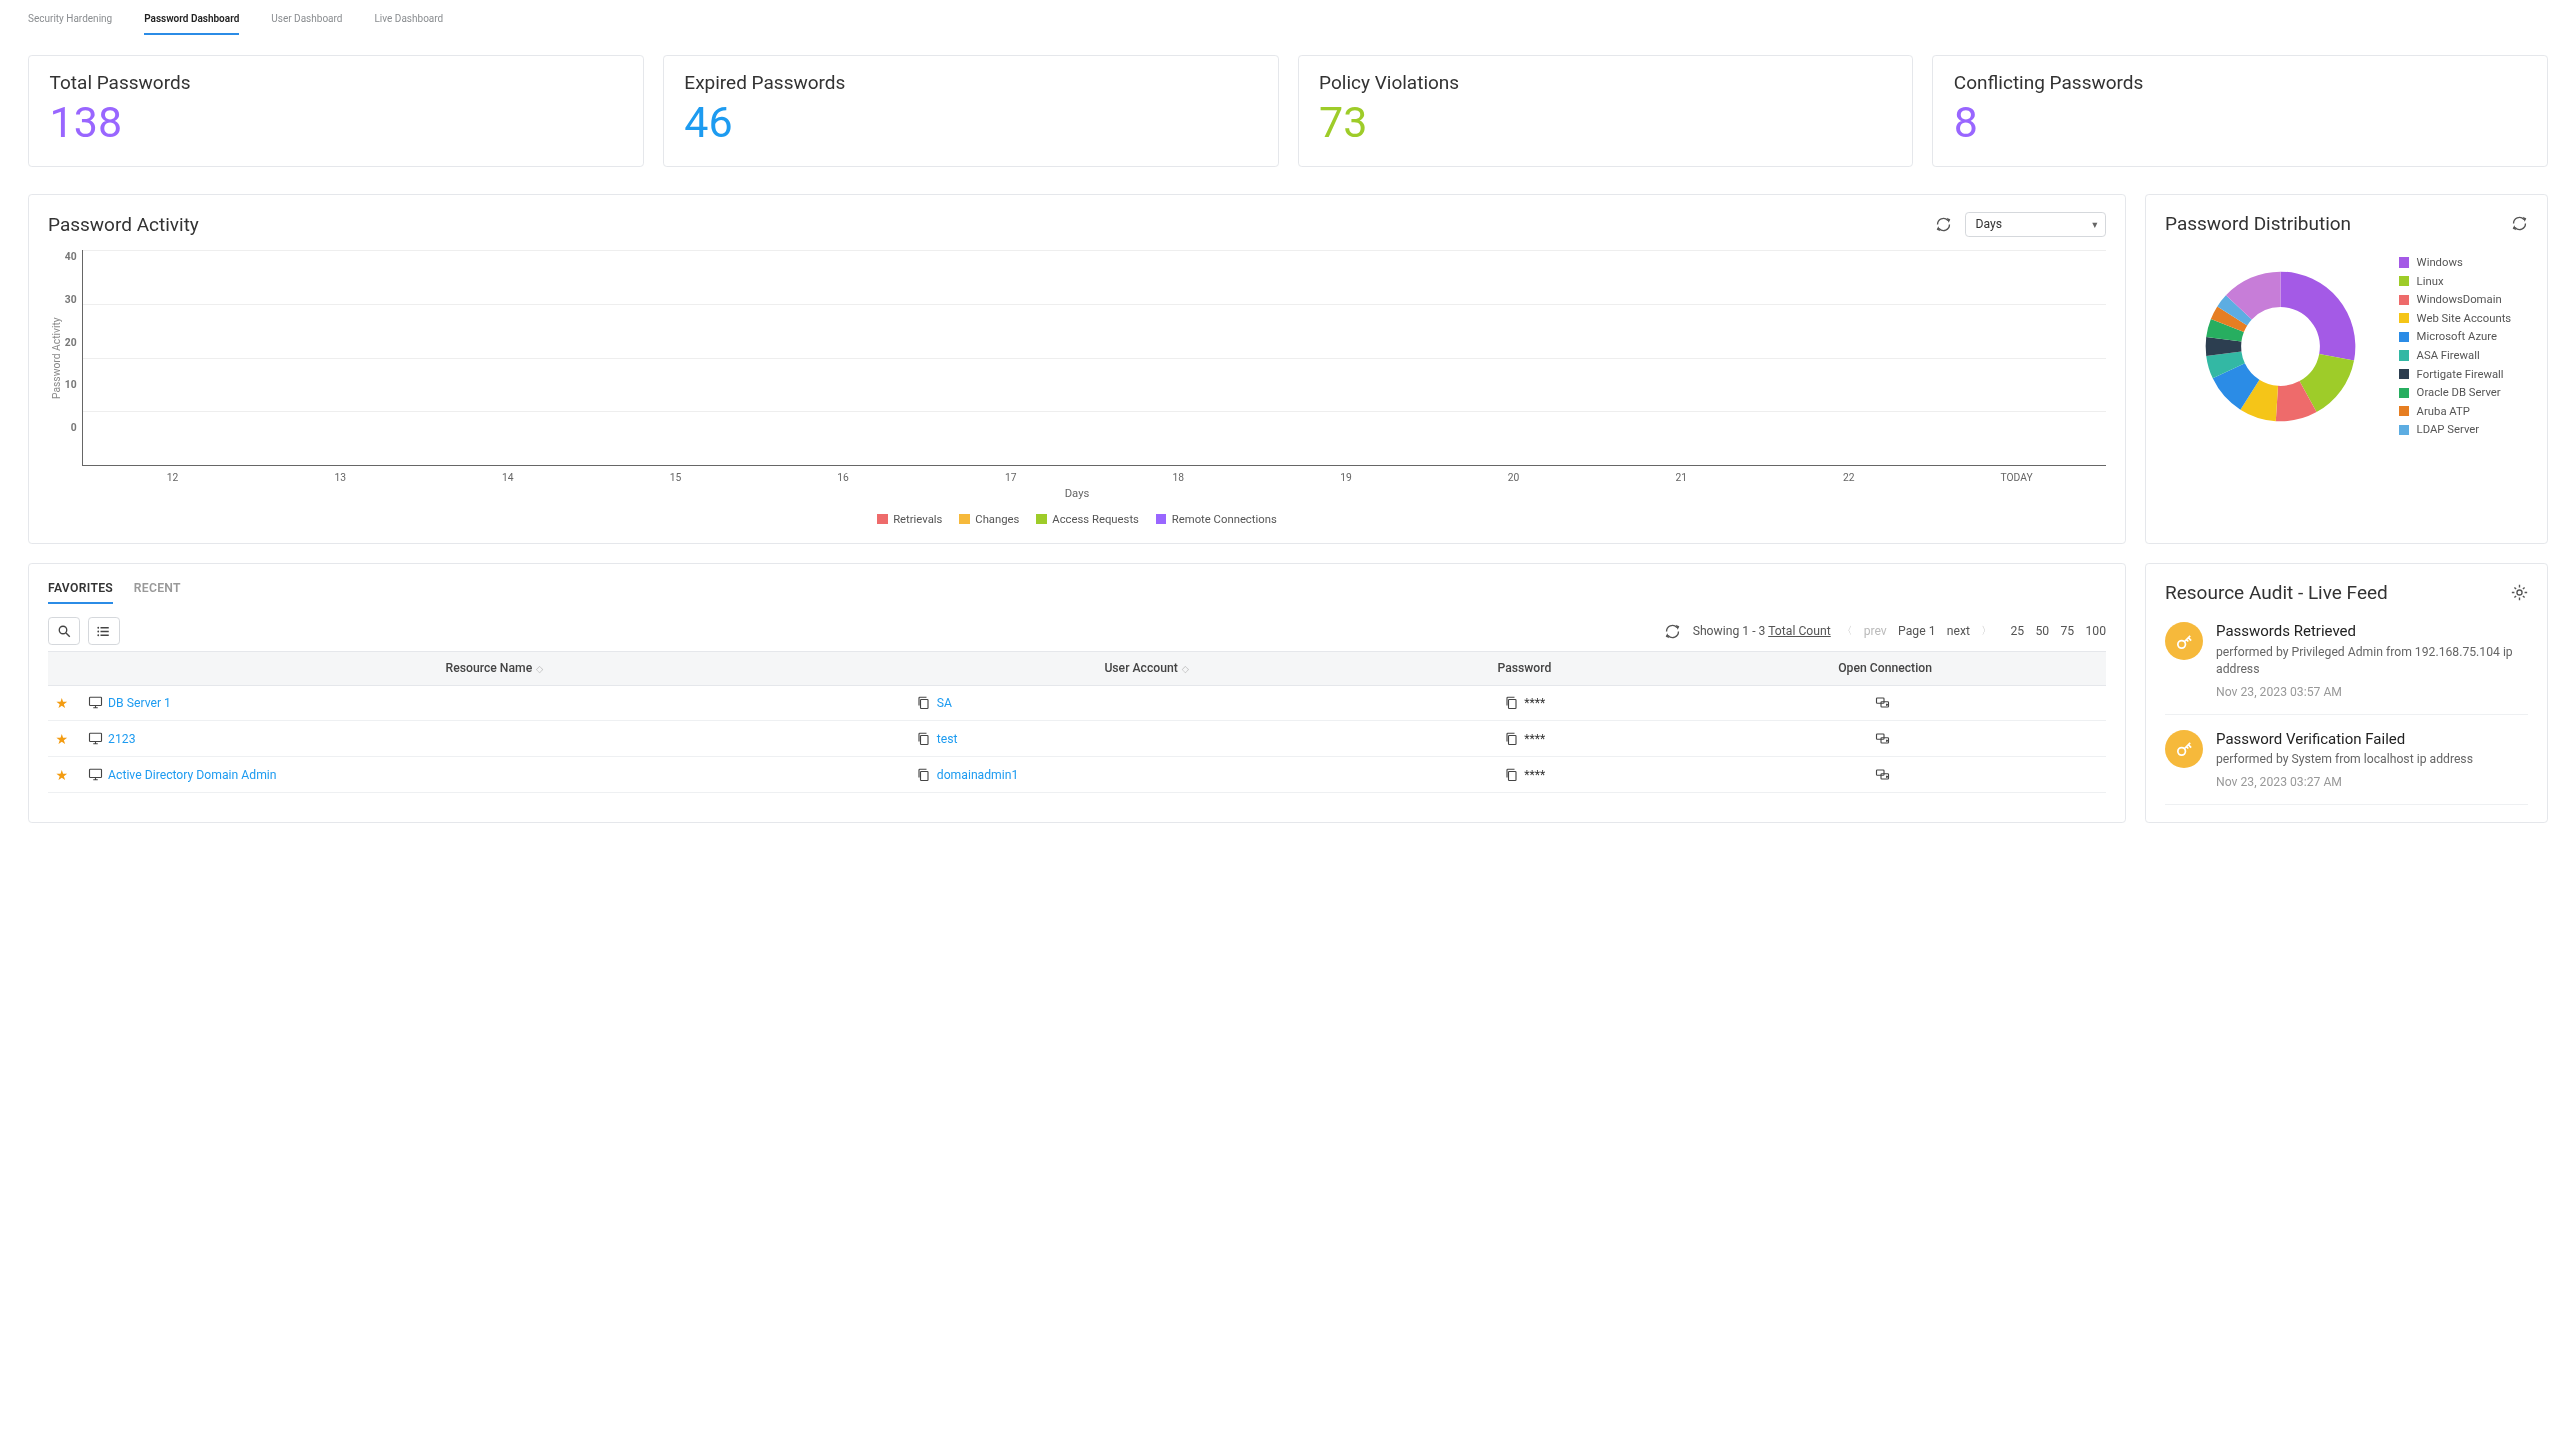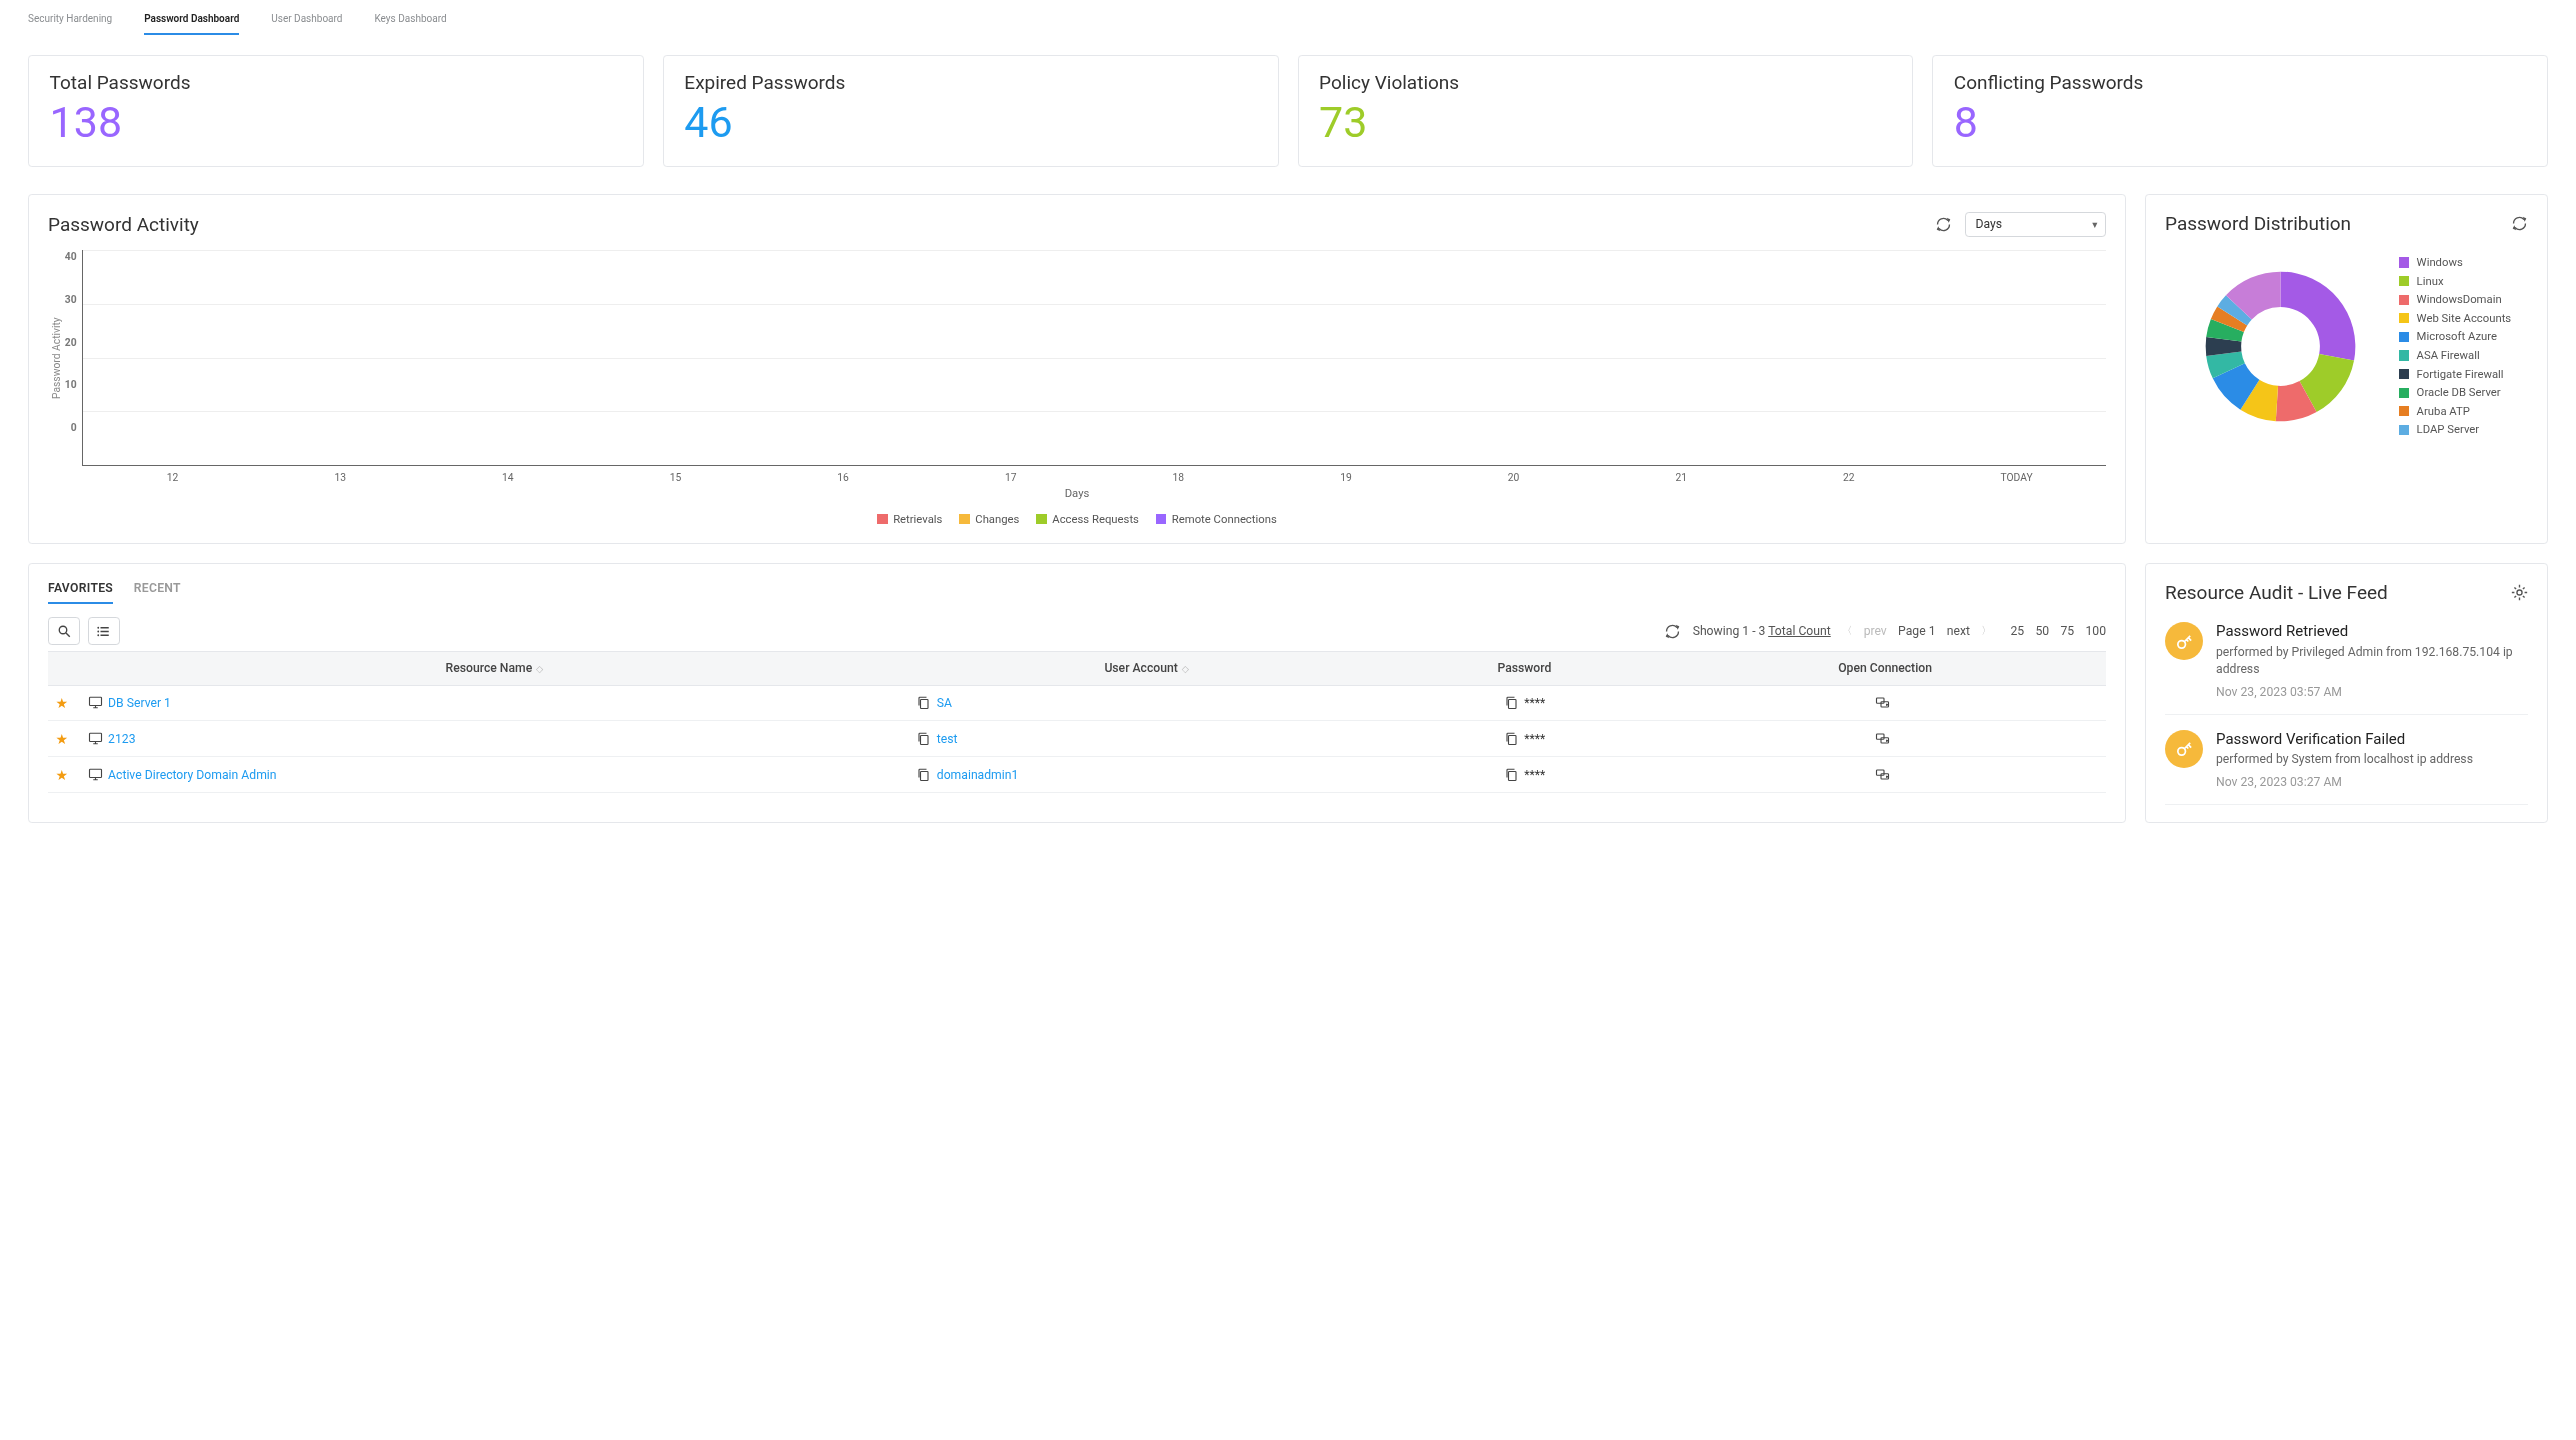--- a/index.html
+++ b/index.html
@@ -133,21 +133,21 @@
         <circle cx="7" cy="13" r="4" fill="none" stroke="currentColor" stroke-width="1.8"></circle>
         <path stroke="currentColor" stroke-width="1.8" d="M10 10l6-6M14 6l3 3M12 8l2 2"></path>
       </g>
   </defs>
 </svg>
 
 <div class="top-tabs" id="top-tabs">
     <div class="top-tab">Security Hardening</div>
     <div class="top-tab active">Password Dashboard</div>
     <div class="top-tab">User Dashboard</div>
-    <div class="top-tab">Keys Dashboard</div>
+    <div class="top-tab">Live Dashboard</div>
   </div>
 
 <div class="stat-row" id="stat-row">
     <div class="stat-card">
       <div class="stat-title">Total Passwords</div>
                  <div class="stat-value c-purple">138</div>
     </div>
     <div class="stat-card">
       <div class="stat-title">Expired Passwords</div>
                  <div class="stat-value c-blue">46</div>
@@ -455,21 +455,21 @@
         </span>
     </div>
     <div id="feed">
         <div class="feed-item">
           <div class="feed-badge">
             <svg viewBox="0 0 20 20">
               <use href="#i-key"></use>
             </svg>
           </div>
     <div>
-      <div class="feed-title">Password Retrieved</div>
+      <div class="feed-title">Passwords Retrieved</div>
       <div class="feed-desc">performed by Privileged Admin from 192.168.75.104 ip address</div>
       <div class="feed-time">Nov 23, 2023 03:57 AM</div>
     </div>
         </div>
         <div class="feed-item">
           <div class="feed-badge">
             <svg viewBox="0 0 20 20">
               <use href="#i-key"></use>
             </svg>
           </div>

